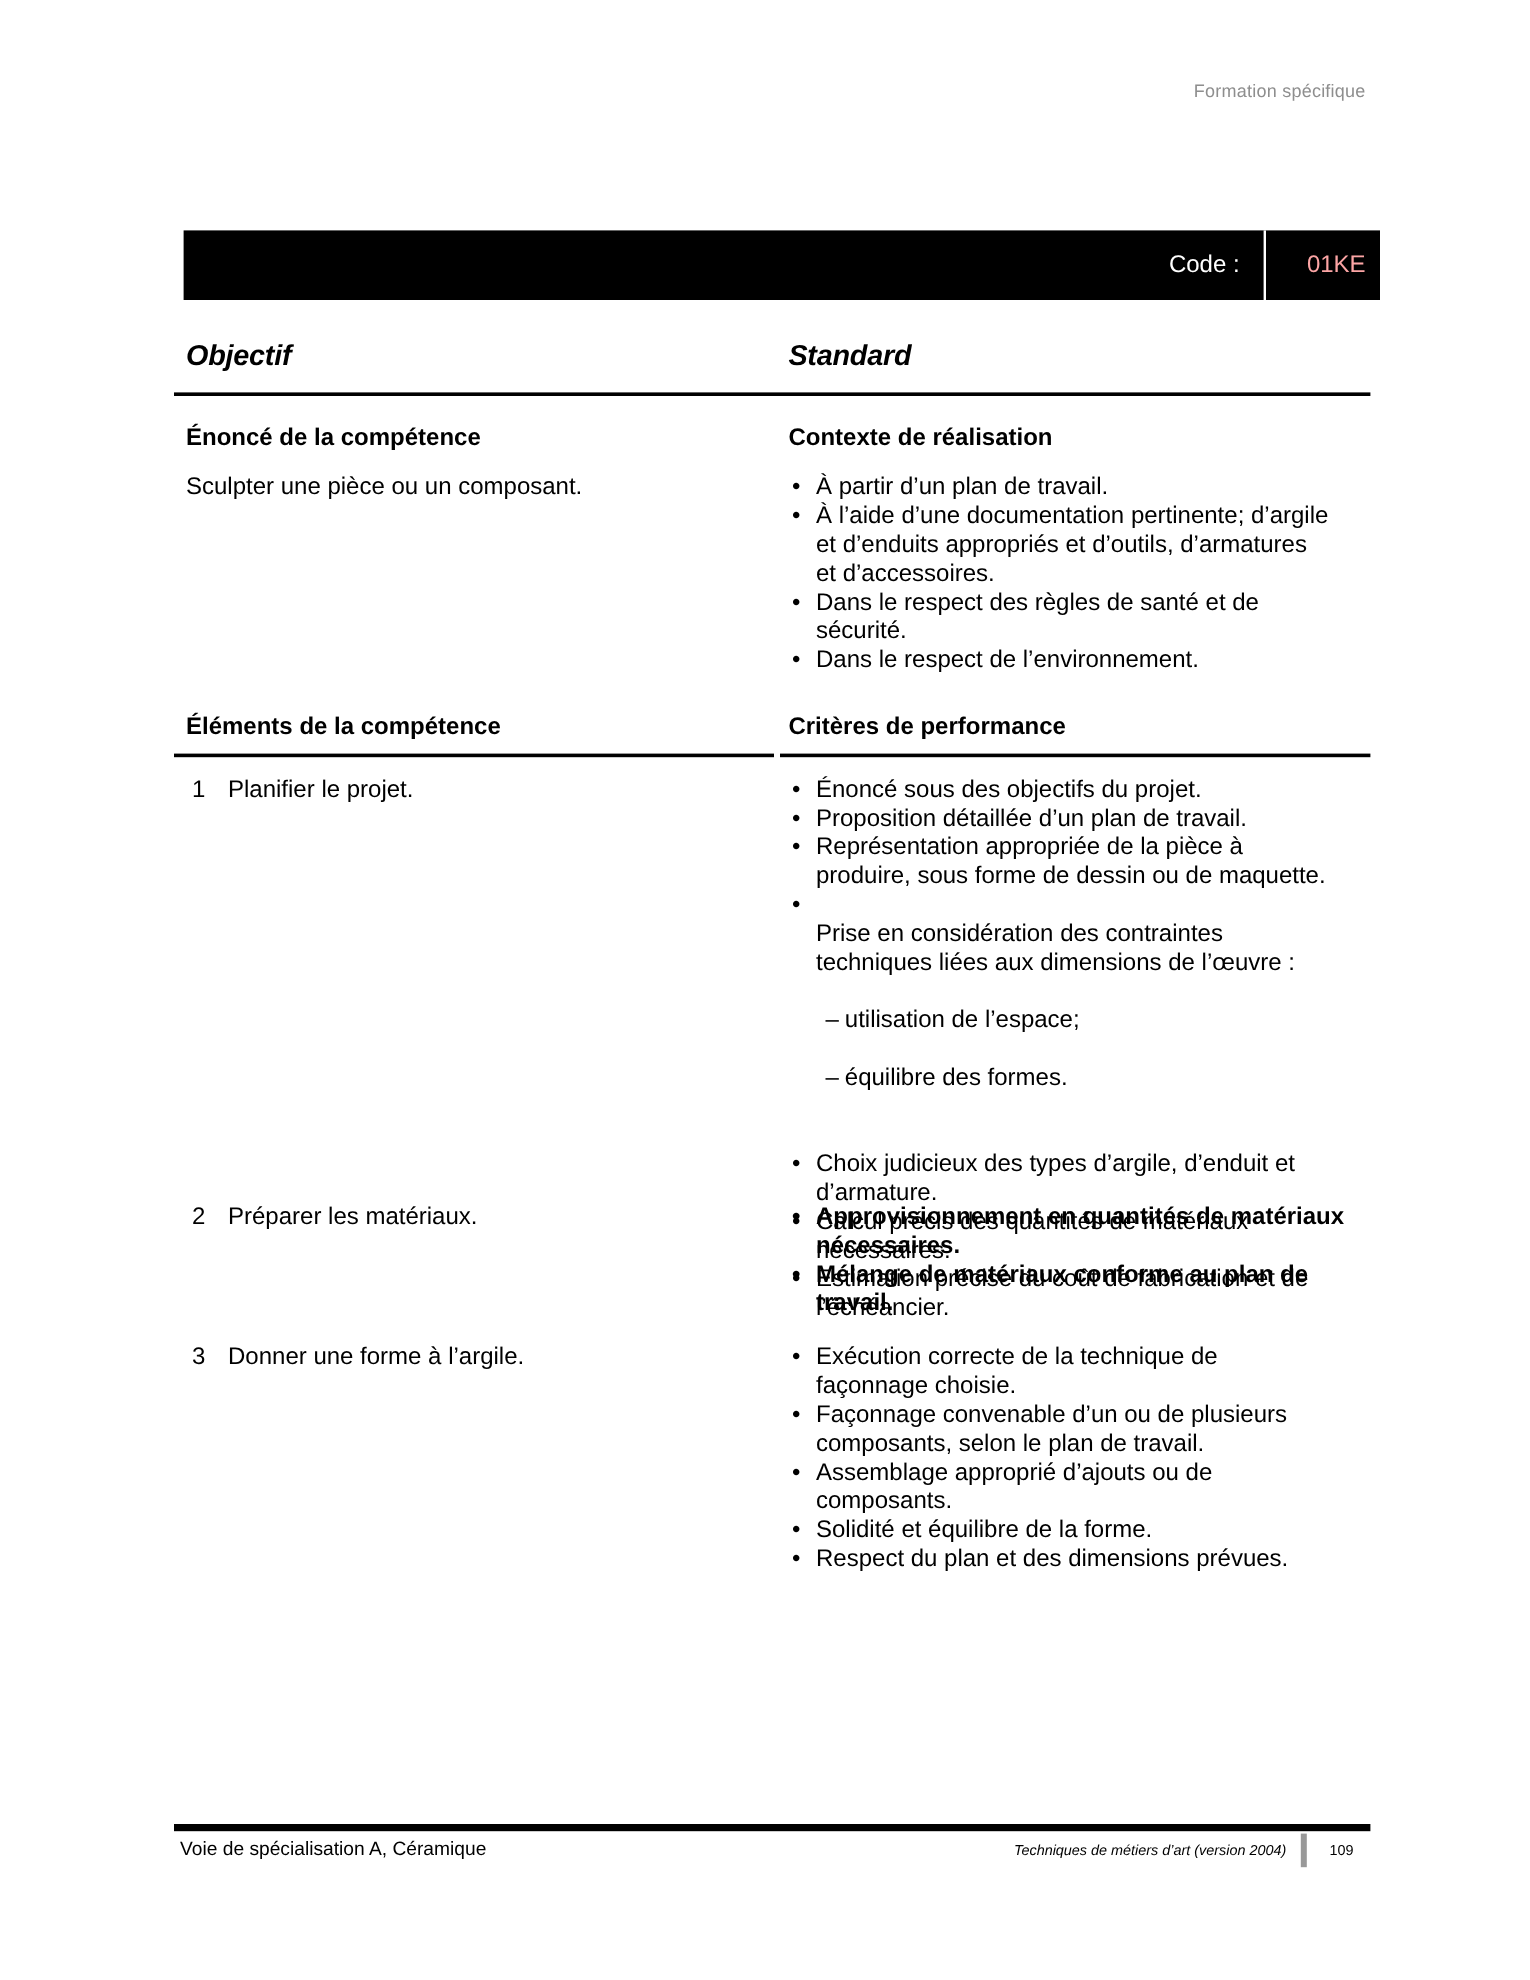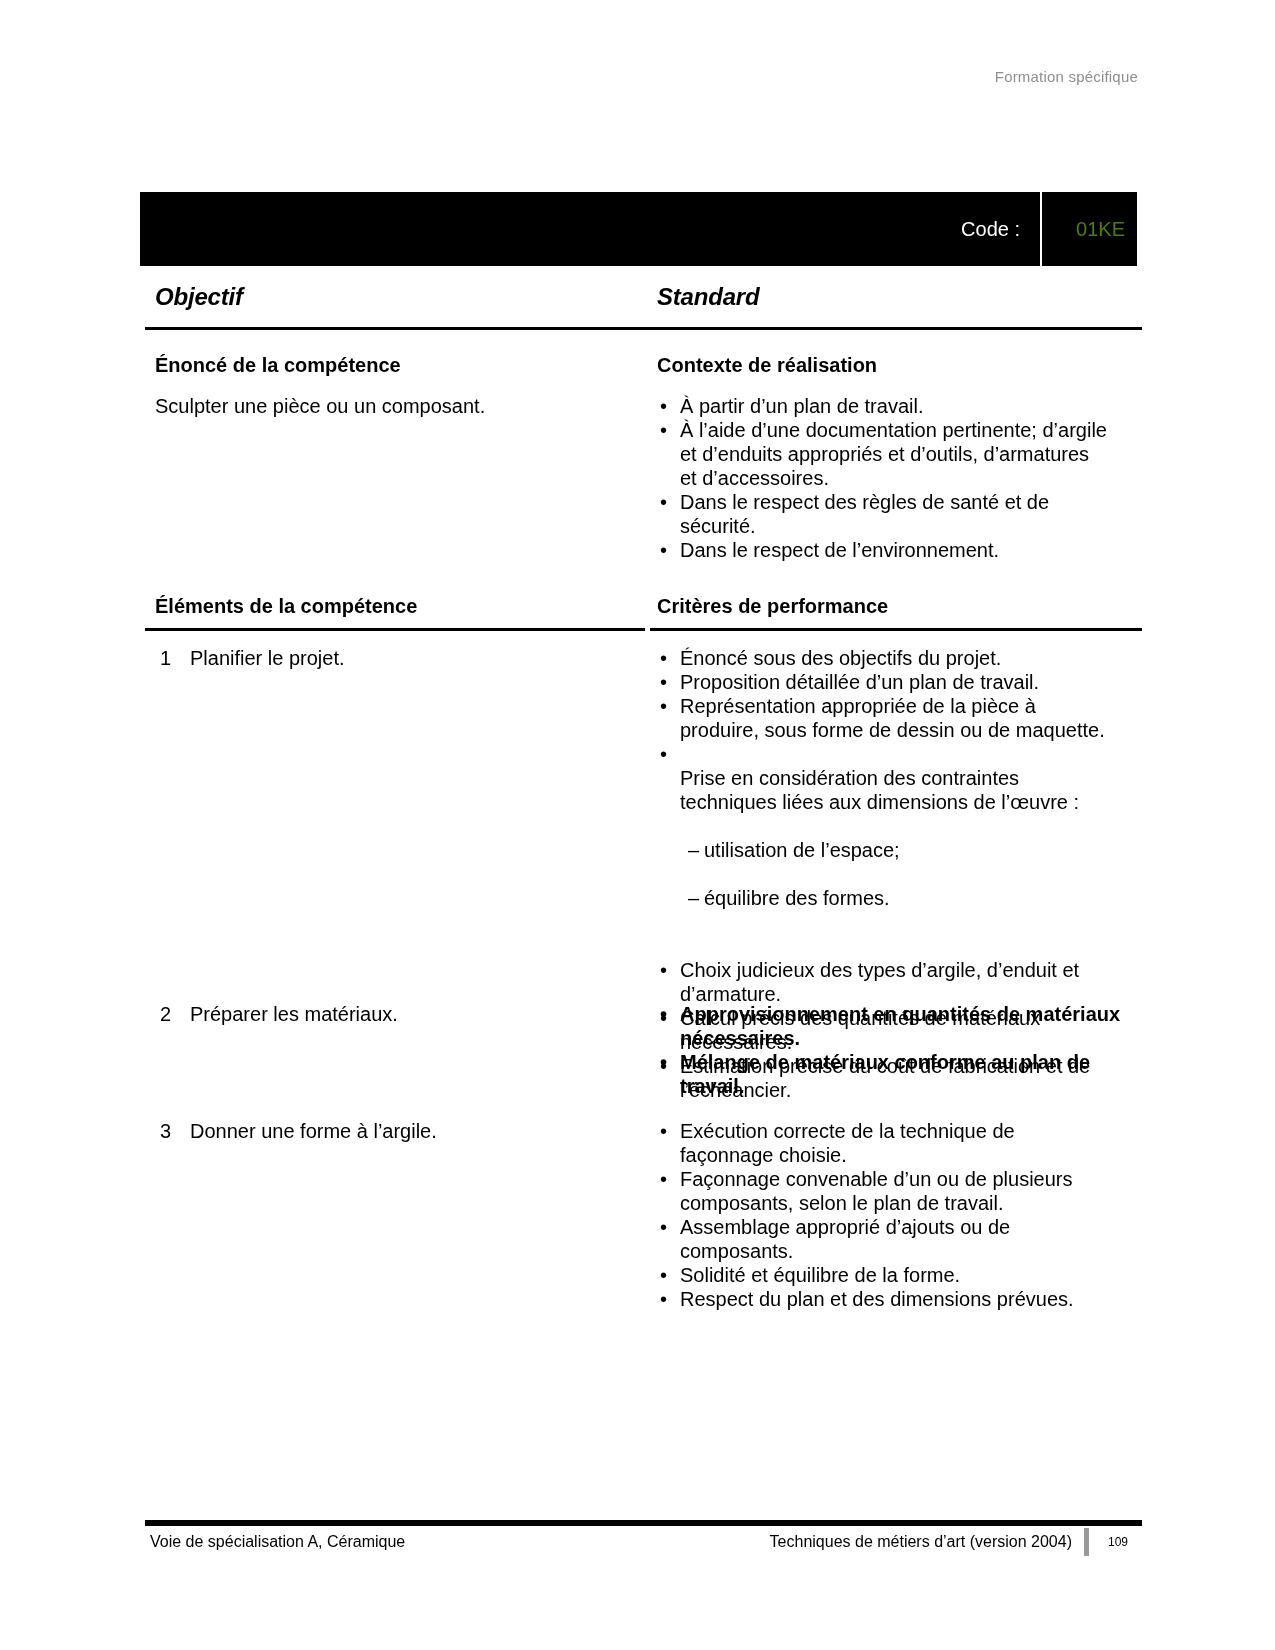--- a/index.html
+++ b/index.html
@@ -19,24 +19,24 @@
     position: absolute;
     top: 68px;
     right: 137px;
     font-size: 15px;
     color: #8e8e8e;
     letter-spacing: 0.2px;
   }
   
   .code-bar {
     position: absolute;
-    left: 140px;
+    left: 153px;
     top: 192px;
     width: 997px;
-    height: 74px;
+    height: 58px;
     background: #000000;
   }
   .code-label {
     position: absolute;
     right: 117px;
     top: 50%;
     transform: translateY(-50%);
     color: #ffffff;
     font-size: 20px;
   }
@@ -46,21 +46,21 @@
     top: 0;
     width: 2px;
     height: 100%;
     background: #ffffff;
   }
   .code-value {
     position: absolute;
     right: 12px;
     top: 50%;
     transform: translateY(-50%);
-    color: #4d7c0f;
+    color: #fca5a5;
     font-size: 20px;
     text-align: center;
   }
   
   .col-title {
     position: absolute;
     top: 283px;
     font-size: 24px;
     font-weight: bold;
     font-style: italic;
@@ -166,21 +166,21 @@
     top: 1533px;
     font-size: 16px;
   }
   .footer-right {
     position: absolute;
     right: 147px;
     top: 1528px;
     display: flex;
     align-items: center;
   }
-  .footer-right-text { font-size: 16px; }
+  .footer-right-text { font-size: 12px; font-style: italic; }
   .footer-divider {
     width: 5px;
     height: 28px;
     background: #999999;
     margin-left: 12px;
     margin-right: 19px;
   }
   .page-number { font-size: 12px; }
 </style>
 </head>

